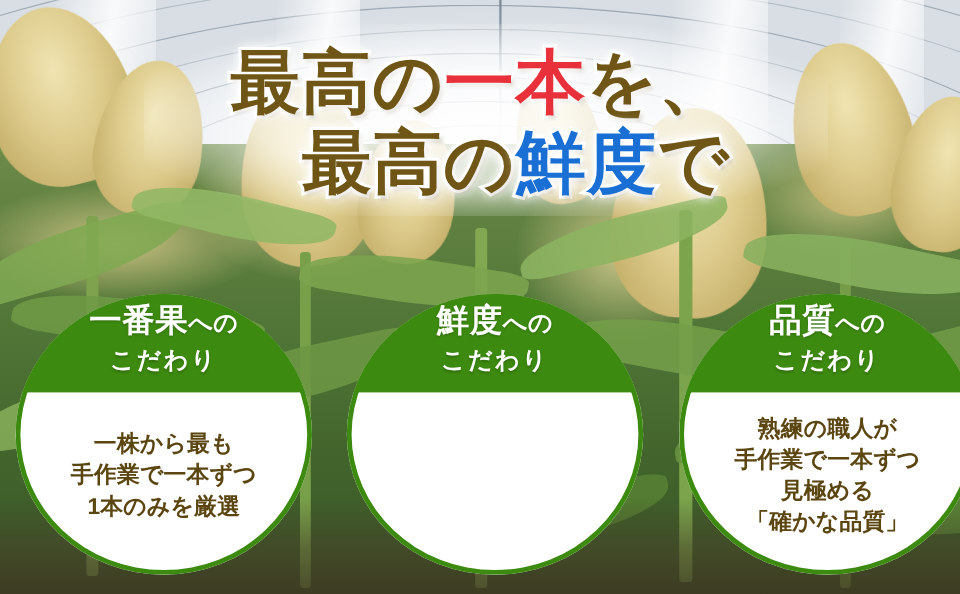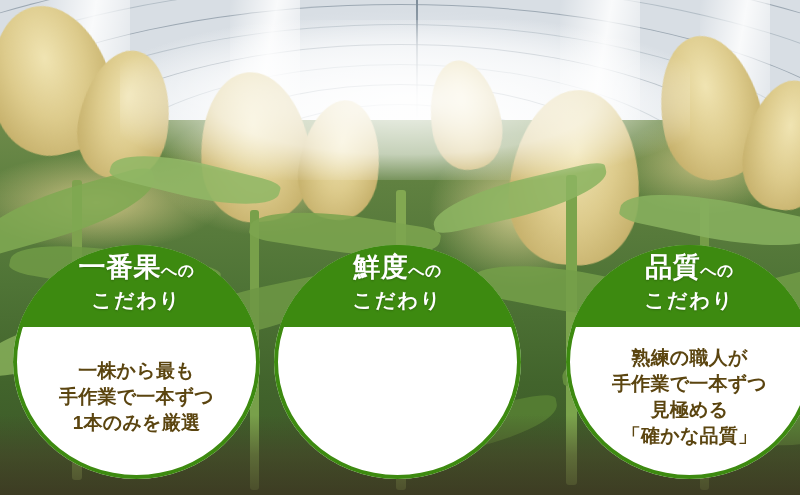--- a/index.html
+++ b/index.html
@@ -137,21 +137,21 @@
     box-sizing: border-box;
   }
   .badge-title {
     font-family: "Liberation Serif", "DejaVu Serif", serif;
     font-weight: bold;
     font-size: 27px;
     line-height: 1.1;
     letter-spacing: .5px;
     text-shadow: 0 1px 2px rgba(0,0,0,.22);
   }
-  .badge-title .small { font-size: 16px; }
+  .badge-title .small { font-size: 20px; }
   .badge-sub {
     font-family: "Liberation Serif", "DejaVu Serif", serif;
     font-weight: bold;
     font-size: 20px;
     margin-top: 4px;
     letter-spacing: 2px;
     text-shadow: 0 1px 2px rgba(0,0,0,.22);
   }
   .badge-body {
     position: absolute;
@@ -167,21 +167,21 @@
   .badge-body-text {
     color: #5b4510;
     font-family: "Liberation Sans", "DejaVu Sans", sans-serif;
     font-weight: bold;
     font-size: 19px;
     line-height: 1.38;
     letter-spacing: .2px;
     white-space: pre-line;
   }
   .badge-1 { left: 13px; }
-  .badge-2 { left: 274px; }
+  .badge-2 { left: 289px; }
   .badge-3 { left: 566px; }
 </style>
 </head>
 <body>
 
 <div id="banner">
 
   <div class="bg-layer">
 
     <div class="bg-sky"></div>
@@ -238,20 +238,28 @@
       <div class="leaf" style="left:40px;  top:265px; width:200px; height:42px; background:#5b8537; transform:rotate(13deg);"></div>
       <div class="leaf" style="left:370px; top:290px; width:190px; height:40px; background:#567f33; transform:rotate(-11deg);"></div>
       <div class="leaf" style="left:640px; top:280px; width:200px; height:44px; background:#5d8a39; transform:rotate(8deg);"></div>
 
       <div class="soil"></div>
     </div>
 
     <div class="headline-glow"></div>
   </div>
 
+  <div class="headline">
+    <span class="ln ln1">
+      <span class="hl-brown">最高の</span><span class="hl-red">一本</span><span class="hl-brown">を、</span>
+    </span>
+    <span class="ln ln2">
+      <span class="hl-brown">最高の</span><span class="hl-blue">鮮度</span><span class="hl-brown">で</span>
+    </span>
+  </div>
 
   <div class="badge badge-1">
     <div class="badge-top">
       <div class="badge-title">
         <span>一番果</span><span class="small">への</span>
       </div>
       <div class="badge-sub">こだわり</div>
     </div>
     <div class="badge-body">
       <div class="badge-body-text">一株から最も

